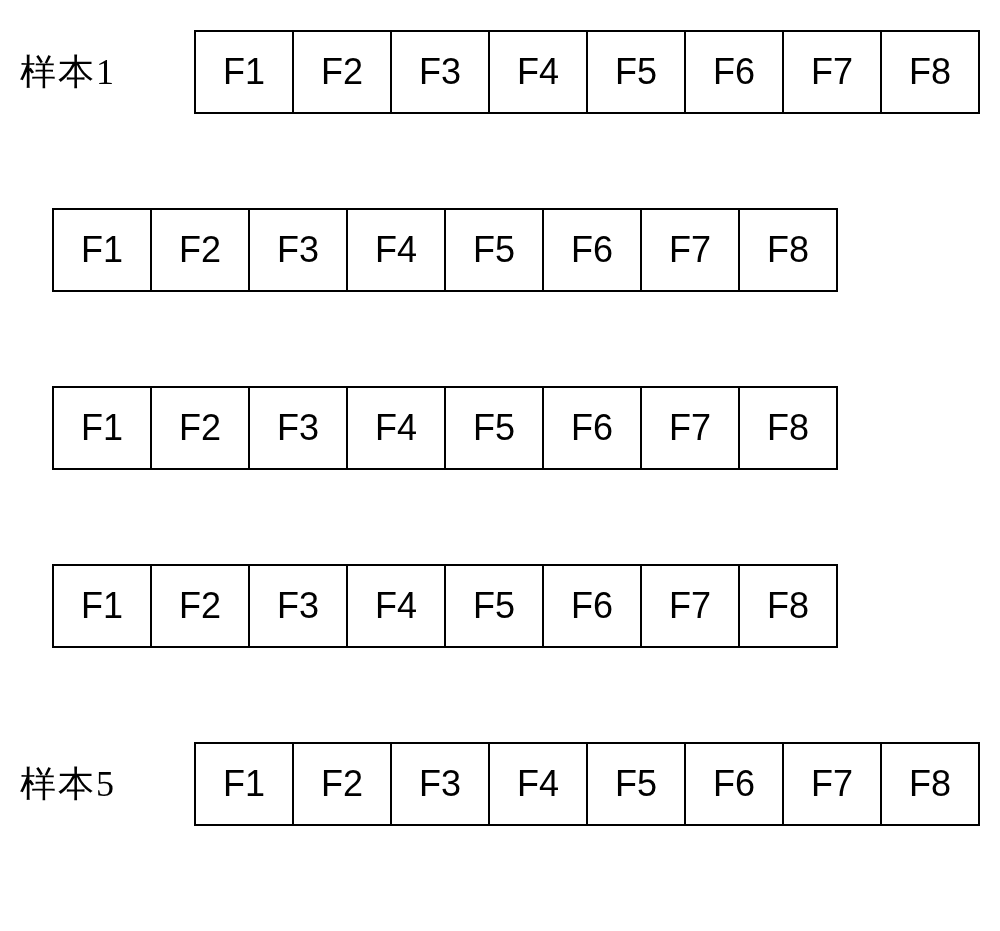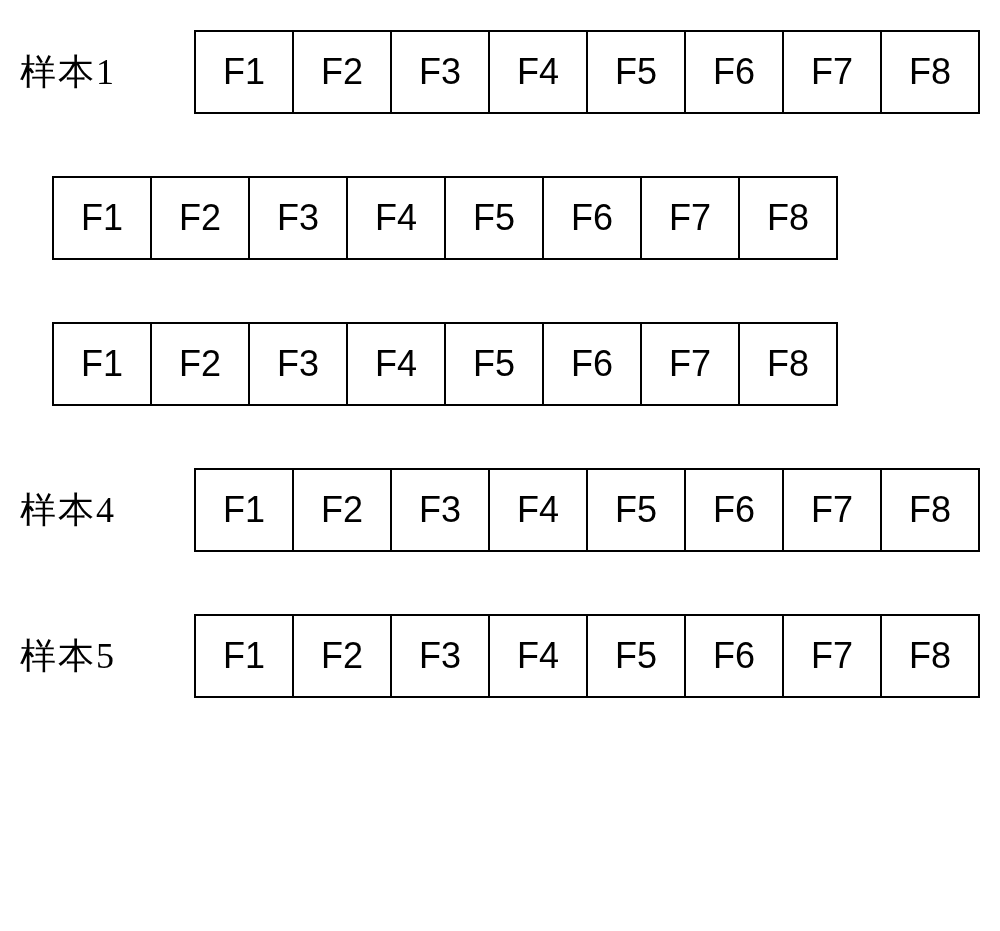--- a/index.html
+++ b/index.html
@@ -10,21 +10,21 @@
     body {
       width: 1000px;
       height: 931px;
       background: #fff;
       padding: 30px 20px;
       font-family: "SimSun", "宋体", serif;
     }
     .container {
       display: flex;
       flex-direction: column;
-      gap: 62px;
+      gap: 94px;
     }
     .sample-row {
       display: flex;
       align-items: center;
       gap: 22px;
     }
     .sample-label {
       font-size: 36px;
       color: #000;
       font-family: "KaiTi", "楷体", "SimSun", serif;
@@ -91,21 +91,20 @@
       <div class="cell">F3</div>
       <div class="cell">F4</div>
       <div class="cell">F5</div>
       <div class="cell">F6</div>
       <div class="cell">F7</div>
       <div class="cell">F8</div>
     </div>
   </div>
 
   <div class="sample-row">
-    <div class="sample-label">样本4</div>
     <div class="cells">
       <div class="cell">F1</div>
       <div class="cell">F2</div>
       <div class="cell">F3</div>
       <div class="cell">F4</div>
       <div class="cell">F5</div>
       <div class="cell">F6</div>
       <div class="cell">F7</div>
       <div class="cell">F8</div>
     </div>

